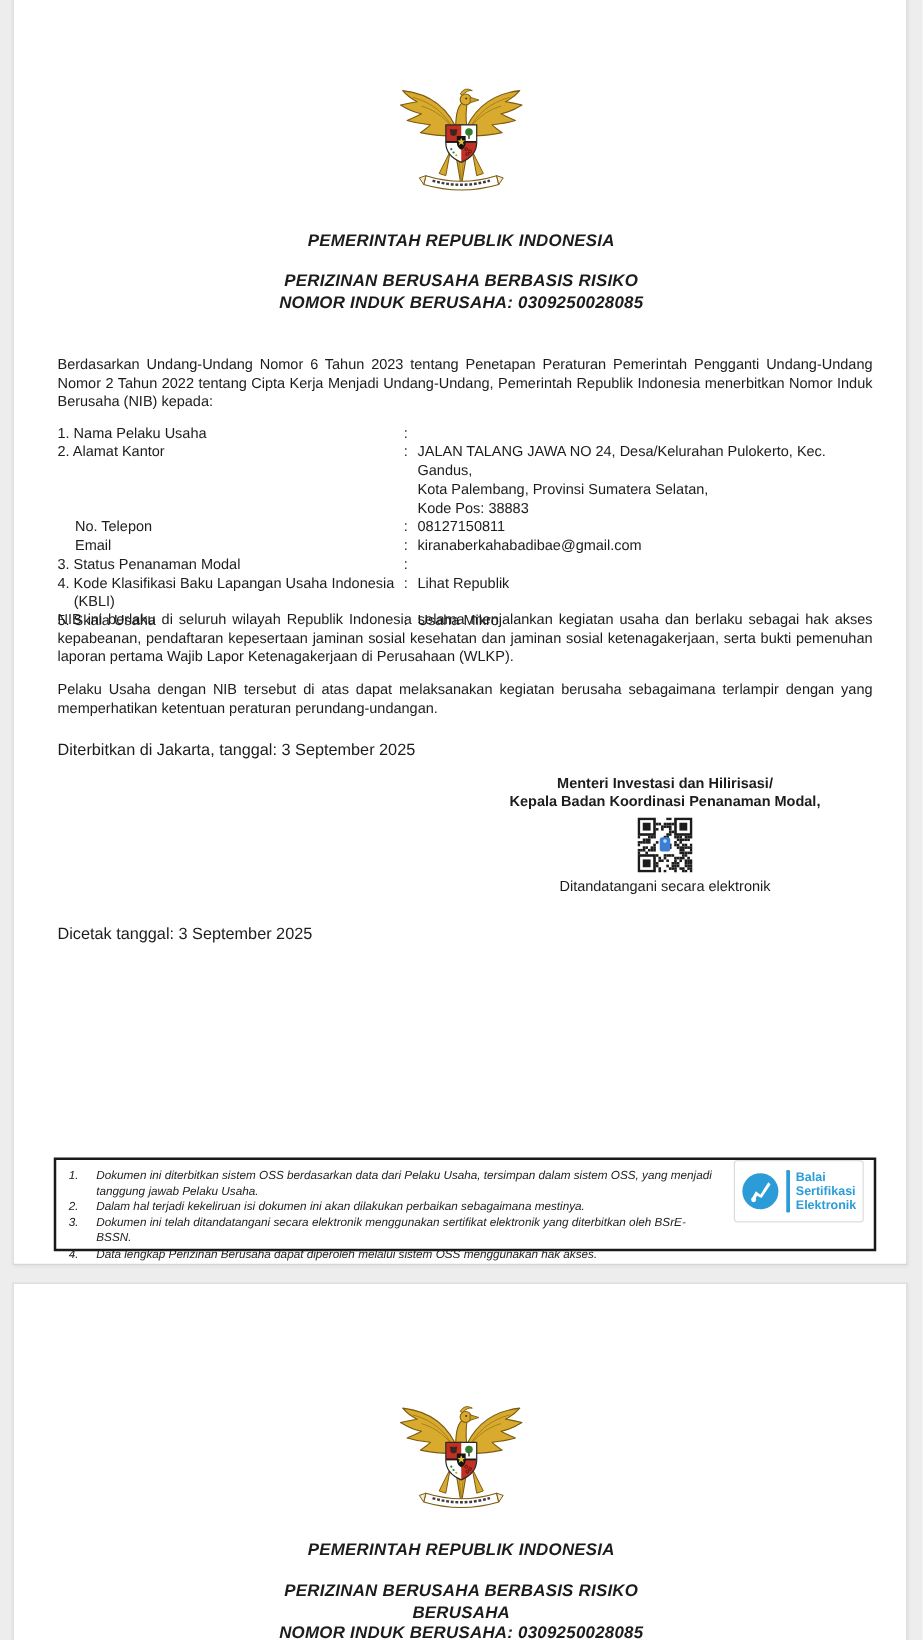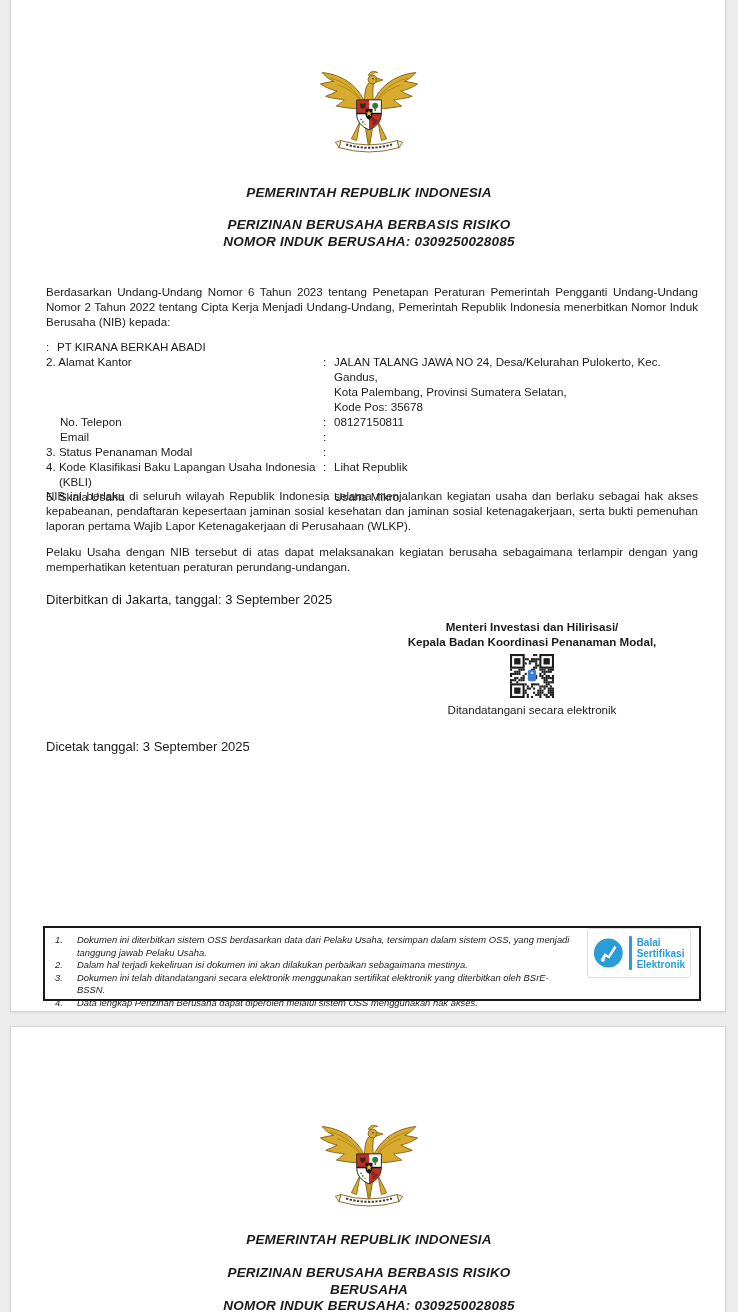--- a/index.html
+++ b/index.html
@@ -120,38 +120,39 @@
 
   <div class="abs center h1" style="left:0;top:224px;width:716px">
     <div>PERIZINAN BERUSAHA BERBASIS RISIKO</div>
     <div>NOMOR INDUK BERUSAHA: 0309250028085</div>
   </div>
 
   <div class="abs para" style="left:35px;top:291px;width:652px">Berdasarkan Undang-Undang Nomor 6 Tahun 2023 tentang Penetapan Peraturan Pemerintah Pengganti Undang-Undang Nomor 2 Tahun 2022 tentang Cipta Kerja Menjadi Undang-Undang, Pemerintah Republik Indonesia menerbitkan Nomor Induk Berusaha (NIB) kepada:</div>
 
   <div class="abs fields" style="left:35px;top:346px;width:652px">
     <div class="frow">
-      <div class="colon">:</div>
-      <div class="val">PT KIRANA BERKAH ABADI</div>
+      <div class="lbl">1. Nama Pelaku Usaha</div>
+      <div class="colon">:</div>
     </div>
     <div class="frow">
       <div class="lbl">2. Alamat Kantor</div>
       <div class="colon">:</div>
       <div class="val">JALAN TALANG JAWA NO 24, Desa/Kelurahan Pulokerto, Kec. Gandus,
 Kota Palembang, Provinsi Sumatera Selatan,
-Kode Pos: 35678</div>
+Kode Pos: 38883</div>
     </div>
     <div class="frow sub">
       <div class="lbl">No. Telepon</div>
       <div class="colon">:</div>
       <div class="val">08127150811</div>
     </div>
     <div class="frow sub">
       <div class="lbl">Email</div>
       <div class="colon">:</div>
+      <div class="val">kiranaberkahabadibae@gmail.com</div>
     </div>
     <div class="frow">
       <div class="lbl">3. Status Penanaman Modal</div>
       <div class="colon">:</div>
     </div>
     <div class="frow">
       <div class="lbl hang">4. Kode Klasifikasi Baku Lapangan Usaha Indonesia
 (KBLI)</div>
       <div class="colon">:</div>
       <div class="val">Lihat Republik</div>

